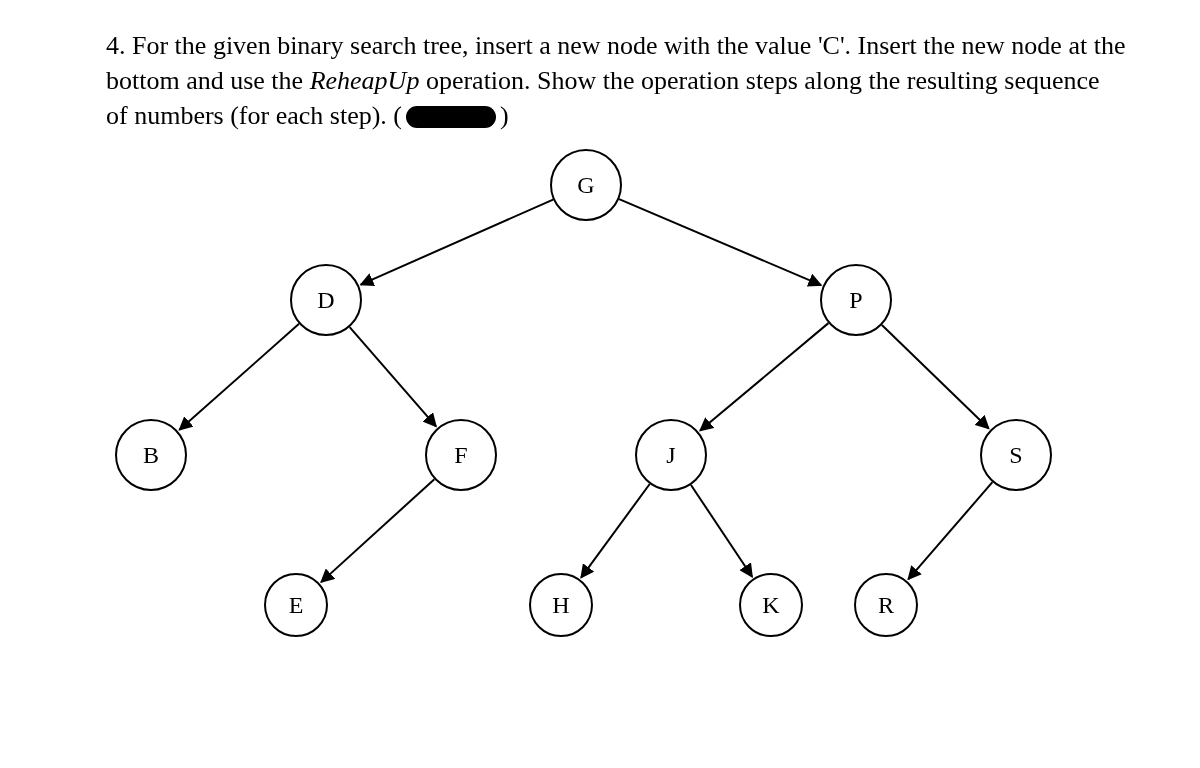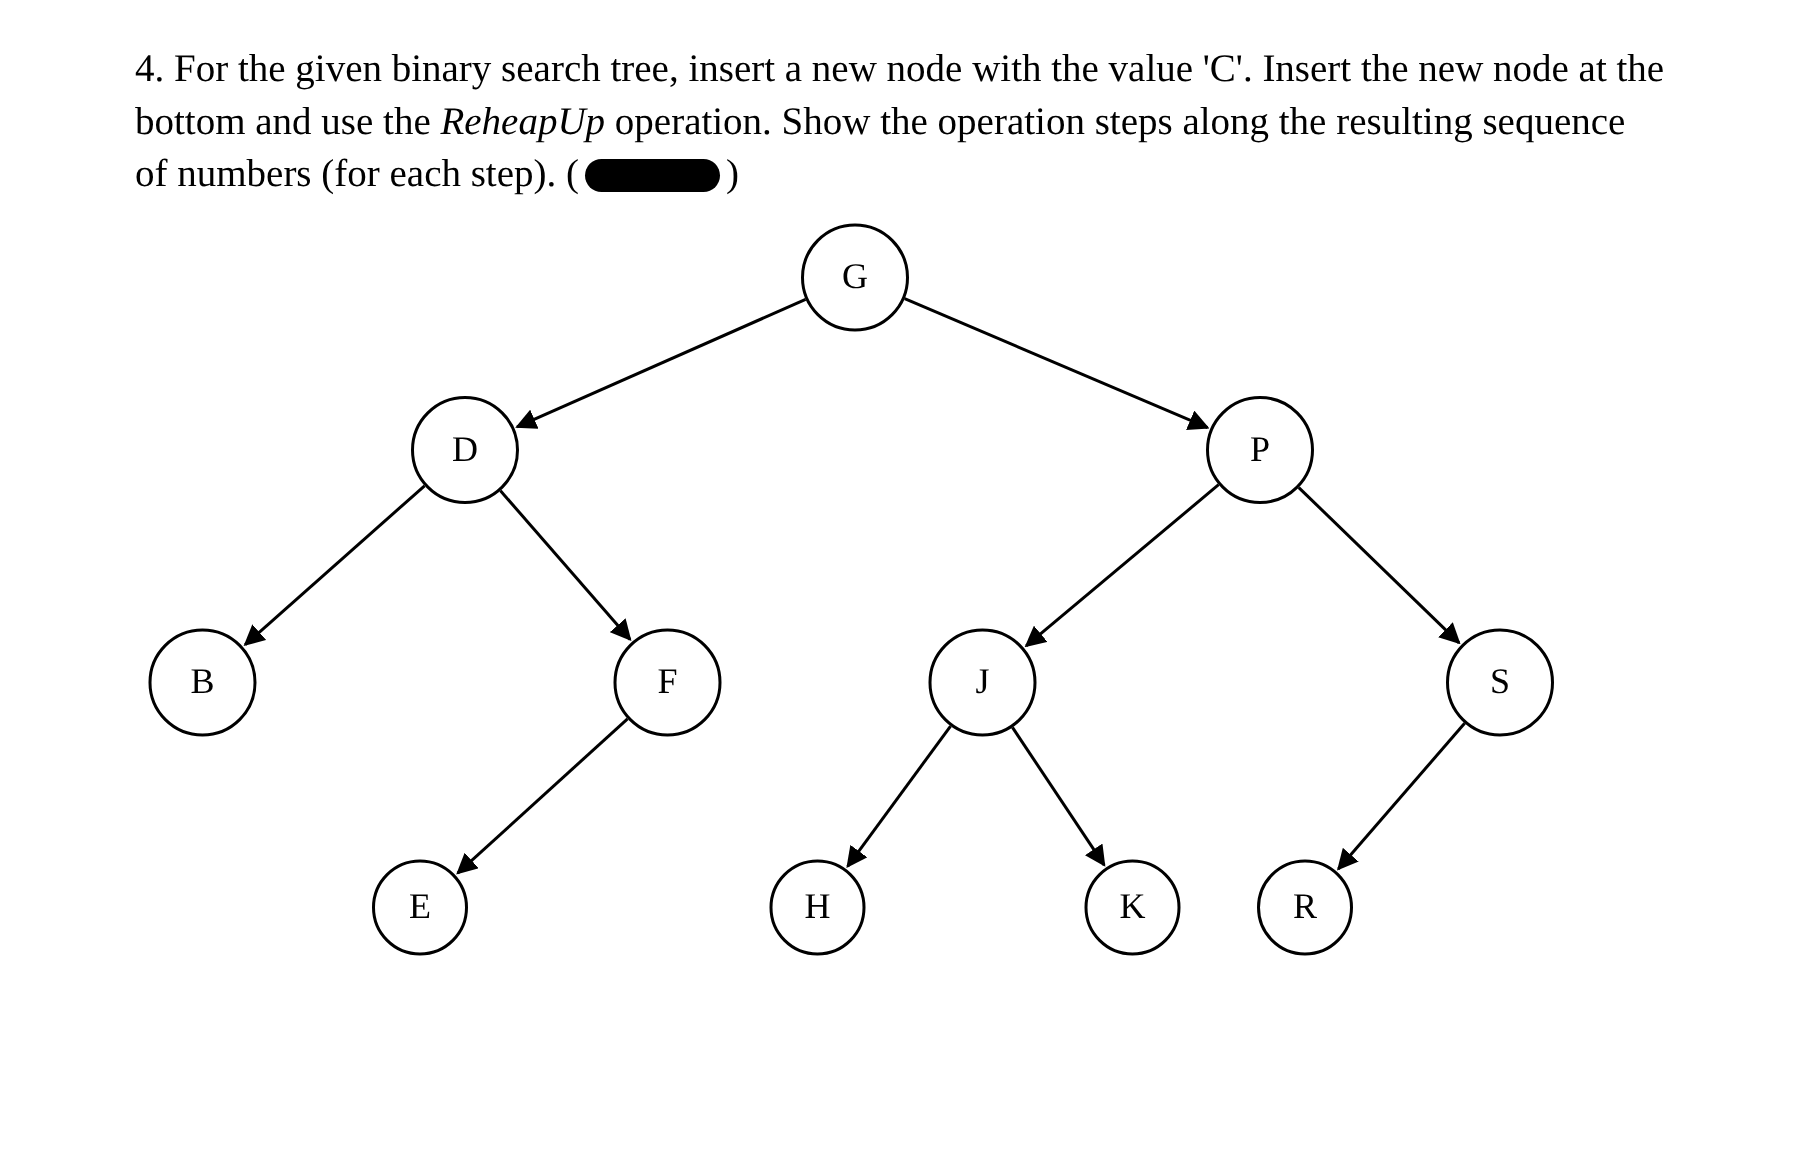--- a/index.html
+++ b/index.html
@@ -8,20 +8,21 @@
     width: 1200px;
     height: 768px;
     background: #ffffff;
     font-family: "Times New Roman", Times, serif;
     color: #000;
   }
   .page {
     position: relative;
     width: 1108px;
     height: 768px;
+    margin-left: 16px;
   }
   .question {
     position: absolute;
     left: 90px;
     top: 28px;
     width: 1020px;
     font-size: 26px;
     line-height: 1.35;
   }
   .question .italic {

